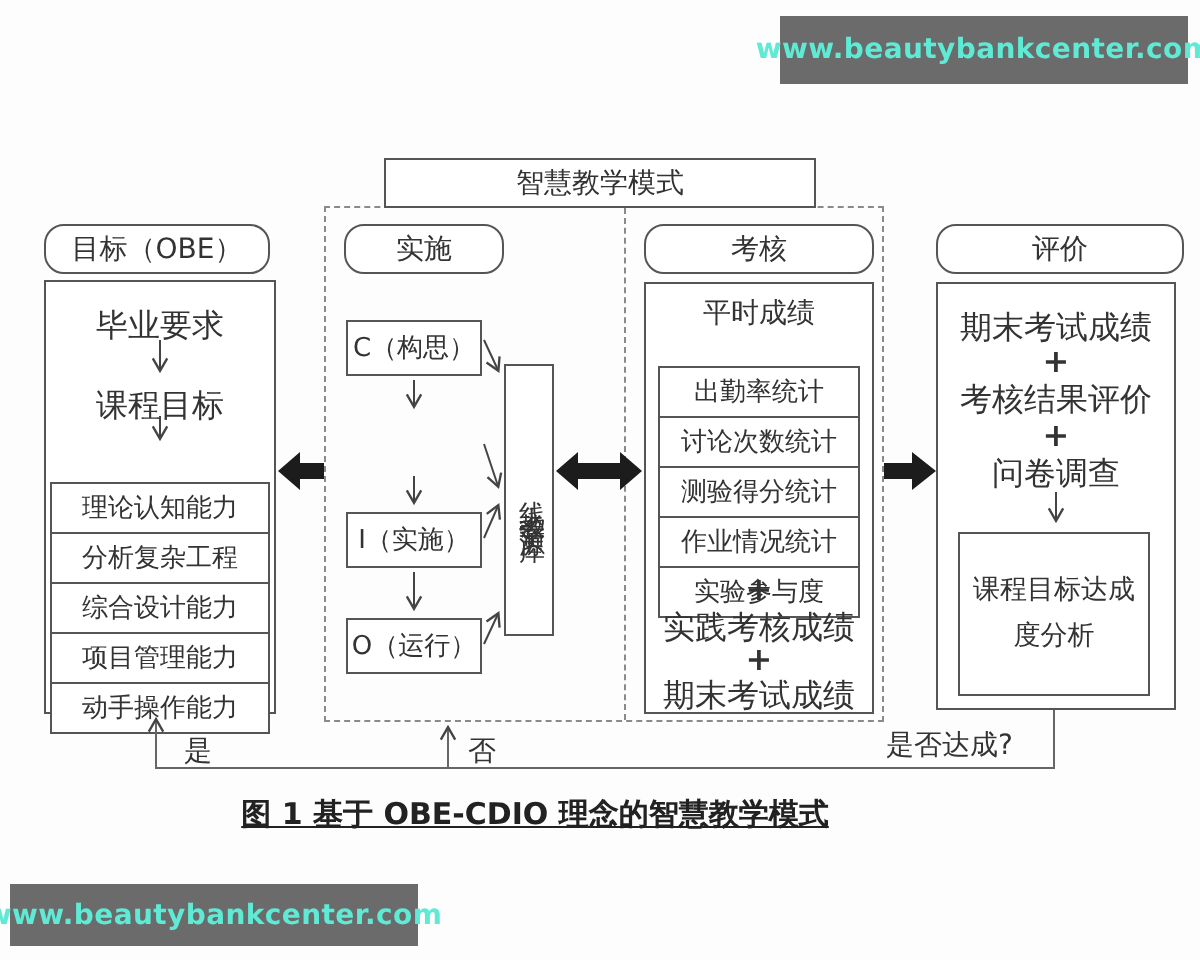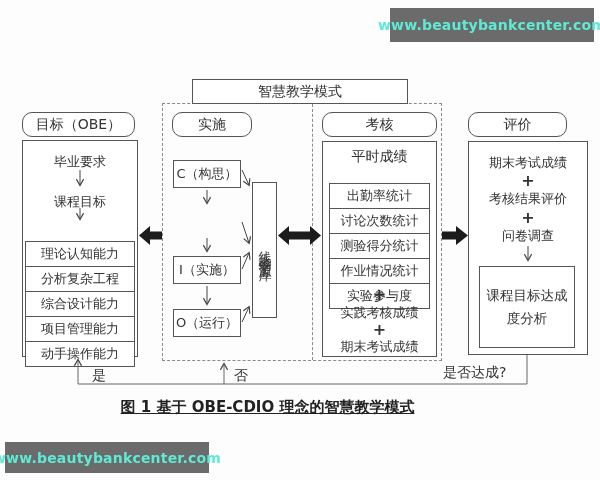--- a/index.html
+++ b/index.html
@@ -9,21 +9,21 @@
   }
   .abs{position:absolute;box-sizing:border-box;}
   .wm{background:#6b6b6b;color:#5eead4;display:flex;align-items:center;justify-content:center;
       font-size:14px;font-weight:bold;letter-spacing:.2px;}
   .box{border:1px solid #555;background:#fff;}
   .hdr{border:1px solid #555;border-radius:10px;background:#fff;display:flex;align-items:center;
        justify-content:center;font-size:14px;}
   .rnd{border:1px solid #555;border-radius:0;background:#fff;display:flex;align-items:center;
        justify-content:center;font-size:13px;}
   .dashed{border:1px dashed #8a8a8a;background:transparent;}
-  .ctext{width:100%;text-align:center;font-size:13px;position:absolute;left:0;}
+  .ctext{width:100%;text-align:center;font-size:16px;position:absolute;left:0;}
   .plus{font-size:16px;font-weight:bold;}
   .cellstack{position:absolute;}
   .cell{height:24px;border:1px solid #555;background:#fff;display:flex;align-items:center;
         justify-content:center;font-size:13px;margin-top:-1px;}
   .cell:first-child{margin-top:16px;}
   .vtext{writing-mode:vertical-rl;text-orientation:upright;display:flex;align-items:center;
          justify-content:center;font-size:13px;letter-spacing:3px;}
   .lbl{font-size:14px;}
   .caption{font-weight:bold;font-size:15px;text-align:center;color:#222;}
   svg.overlay{position:absolute;left:0;top:0;pointer-events:none;}
@@ -49,21 +49,21 @@
 
   <div class="abs hdr" style="left:22px;top:112px;width:113px;height:25px;">
     <span>目标（OBE）</span>
   </div>
   <div class="abs hdr" style="left:172px;top:112px;width:80px;height:25px;">
     <span>实施</span>
   </div>
   <div class="abs hdr" style="left:322px;top:112px;width:115px;height:25px;">
     <span>考核</span>
   </div>
-  <div class="abs hdr" style="left:468px;top:112px;width:99px;height:25px;">
+  <div class="abs hdr" style="left:468px;top:112px;width:124px;height:25px;">
     <span>评价</span>
   </div>
 
   <div class="abs box" style="left:22px;top:140px;width:116px;height:217px;">
     <div class="ctext" style="top:12px;">毕业要求</div>
     <div class="ctext" style="top:52px;">课程目标</div>
     <div class="cellstack" style="left:2px;top:84px;width:110px;">
       <div class="cell">理论认知能力</div>
       <div class="cell">分析复杂工程</div>
       <div class="cell">综合设计能力</div>

